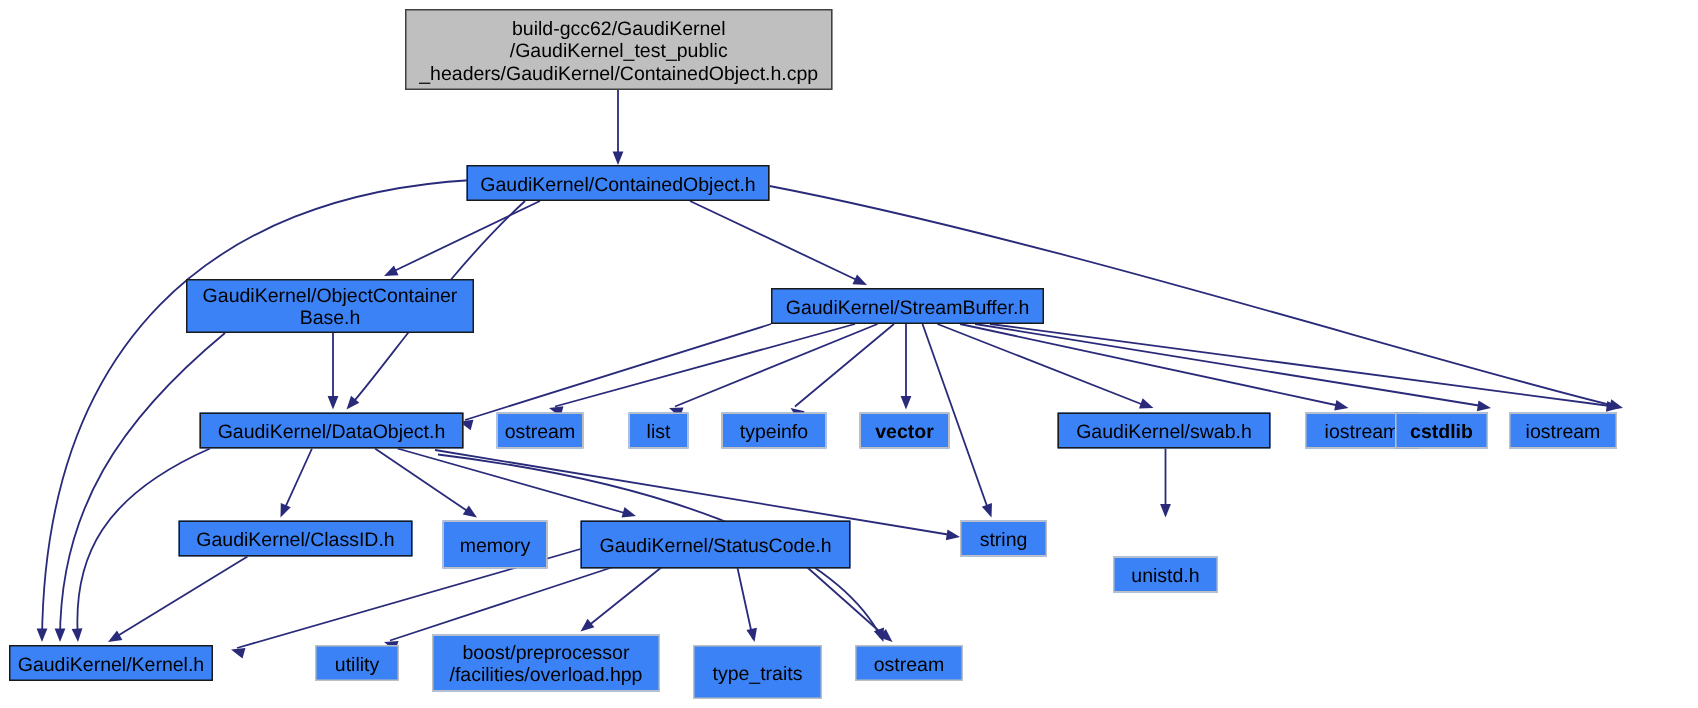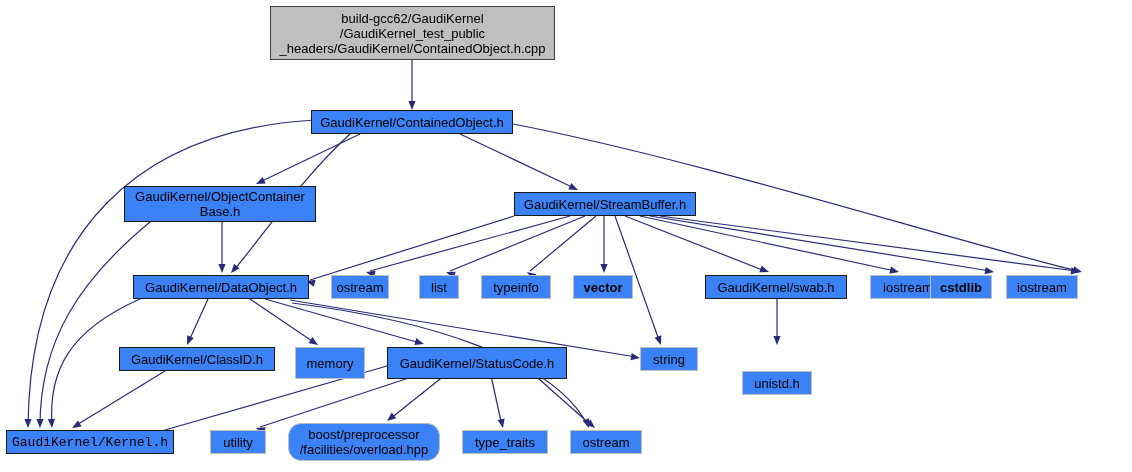--- a/index.html
+++ b/index.html
@@ -133,19 +133,19 @@
     <div class="node external" style="left: 573px; top: 275px; width: 60px; height: 24px; font-weight: bold;"><span class="node-label">vector</span></div>
     <div class="node internal" style="left: 705px; top: 275px; width: 142px; height: 24px;"><span class="node-label">GaudiKernel/swab.h</span></div>
     <div class="node external" style="left: 870px; top: 275px; width: 76px; height: 24px;"><span class="node-label">iostream</span></div>
     <div class="node external" style="left: 930px; top: 275px; width: 62px; height: 24px; font-weight: bold;"><span class="node-label">cstdlib</span></div>
     <div class="node external" style="left: 1006px; top: 275px; width: 72px; height: 24px;"><span class="node-label">iostream</span></div>
     <div class="node internal" style="left: 119px; top: 347px; width: 156px; height: 24px;"><span class="node-label">GaudiKernel/ClassID.h</span></div>
     <div class="node external" style="left: 295px; top: 347px; width: 70px; height: 32px;"><span class="node-label">memory</span></div>
     <div class="node internal" style="left: 387px; top: 347px; width: 180px; height: 32px;"><span class="node-label">GaudiKernel/StatusCode.h</span></div>
     <div class="node external" style="left: 640px; top: 347px; width: 58px; height: 24px;"><span class="node-label">string</span></div>
     <div class="node external" style="left: 742px; top: 347px; width: 70px; height: 24px; margin-top: 24px;"><span class="node-label">unistd.h</span></div>
-    <div class="node internal" style="left: 6px; top: 430px; width: 168px; height: 24px; font-family: Liberation Mono, monospace;"><span class="node-label">GaudiKernel/Kernel.h</span></div>
+    <div class="node internal" style="left: 6px; top: 430px; width: 136px; height: 24px;"><span class="node-label">GaudiKernel/Kernel.h</span></div>
     <div class="node external" style="left: 210px; top: 430px; width: 56px; height: 24px;"><span class="node-label">utility</span></div>
-    <div class="node external" style="left: 288px; top: 423px; width: 152px; height: 38px; border-radius: 13px;"><span class="node-label">boost/preprocessor
+    <div class="node external" style="left: 288px; top: 423px; width: 152px; height: 38px;"><span class="node-label">boost/preprocessor
 /facilities/overload.hpp</span></div>
-    <div class="node external" style="left: 462px; top: 430px; width: 86px; height: 24px;"><span class="node-label">type_traits</span></div>
+    <div class="node external" style="left: 462px; top: 430px; width: 86px; height: 36px;"><span class="node-label">type_traits</span></div>
     <div class="node external" style="left: 570px; top: 430px; width: 72px; height: 24px;"><span class="node-label">ostream</span></div>
   </div>
 
 </body></html>

